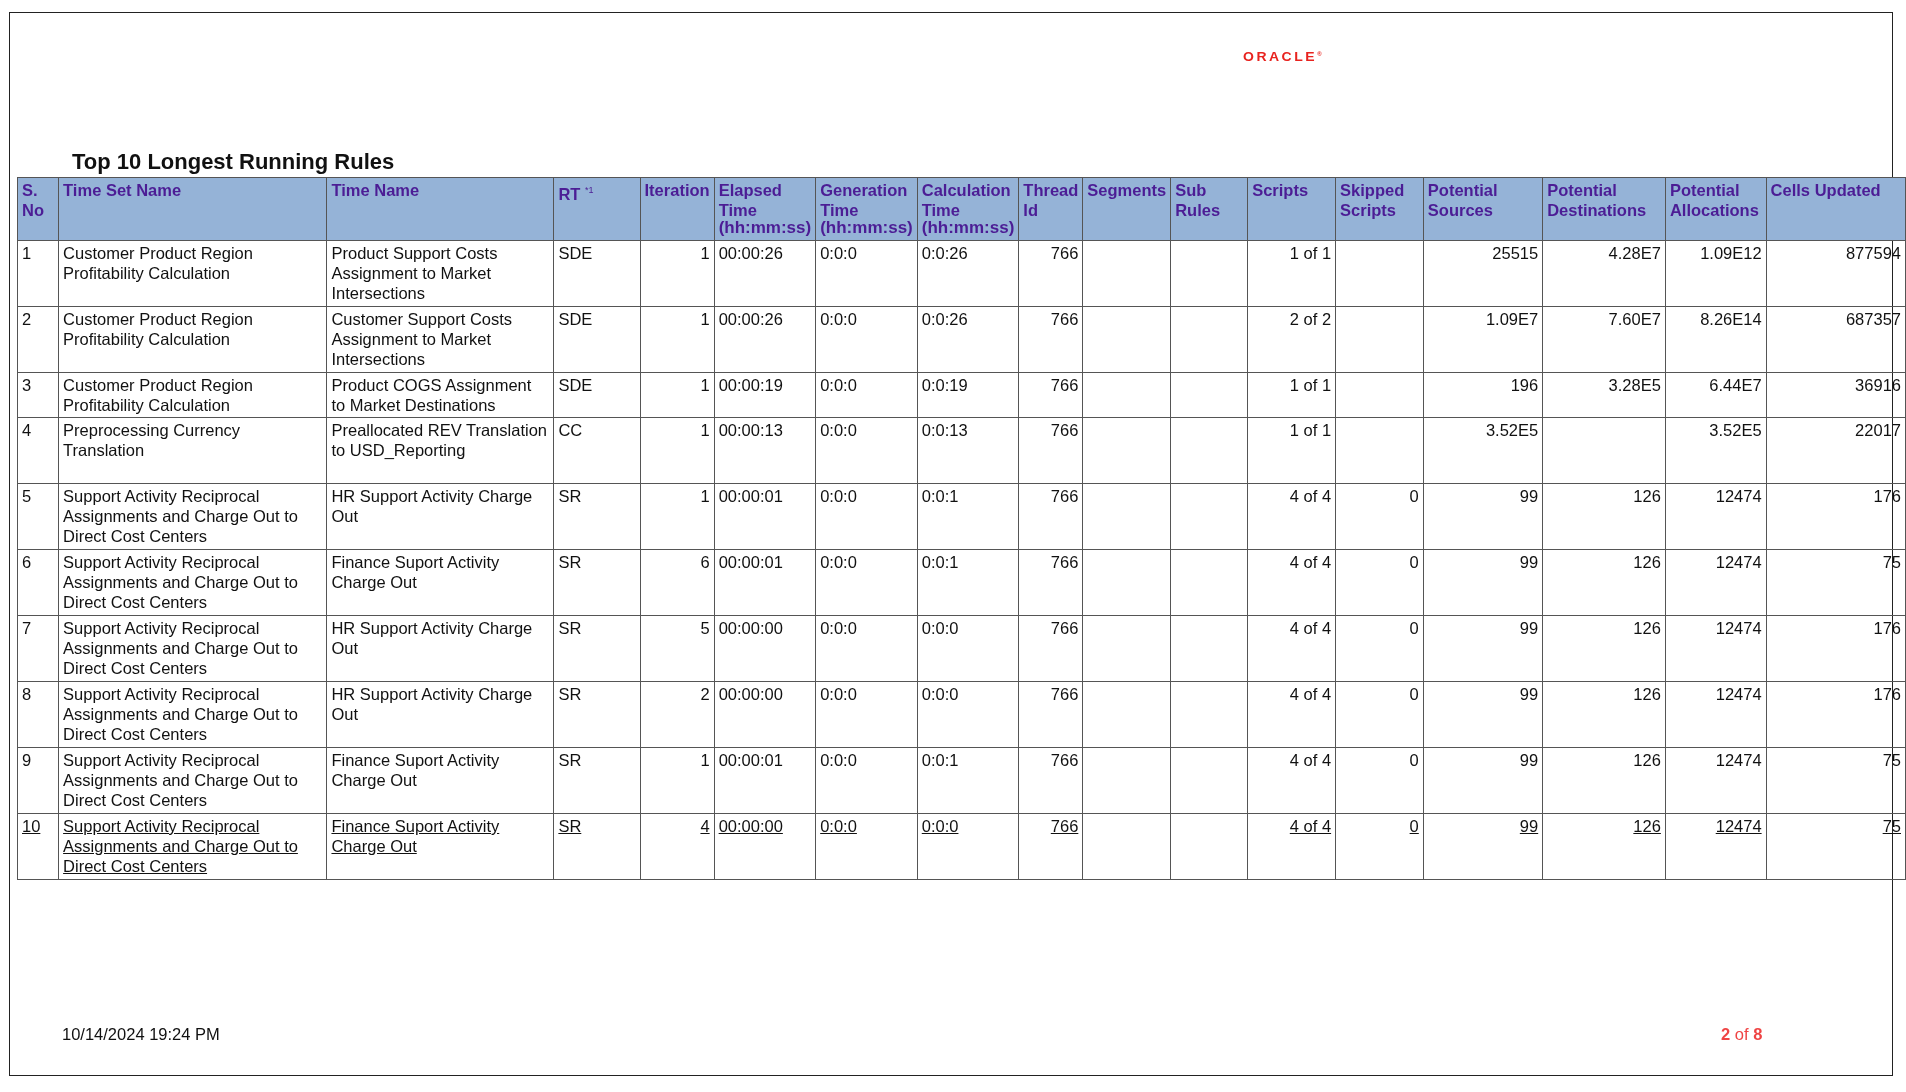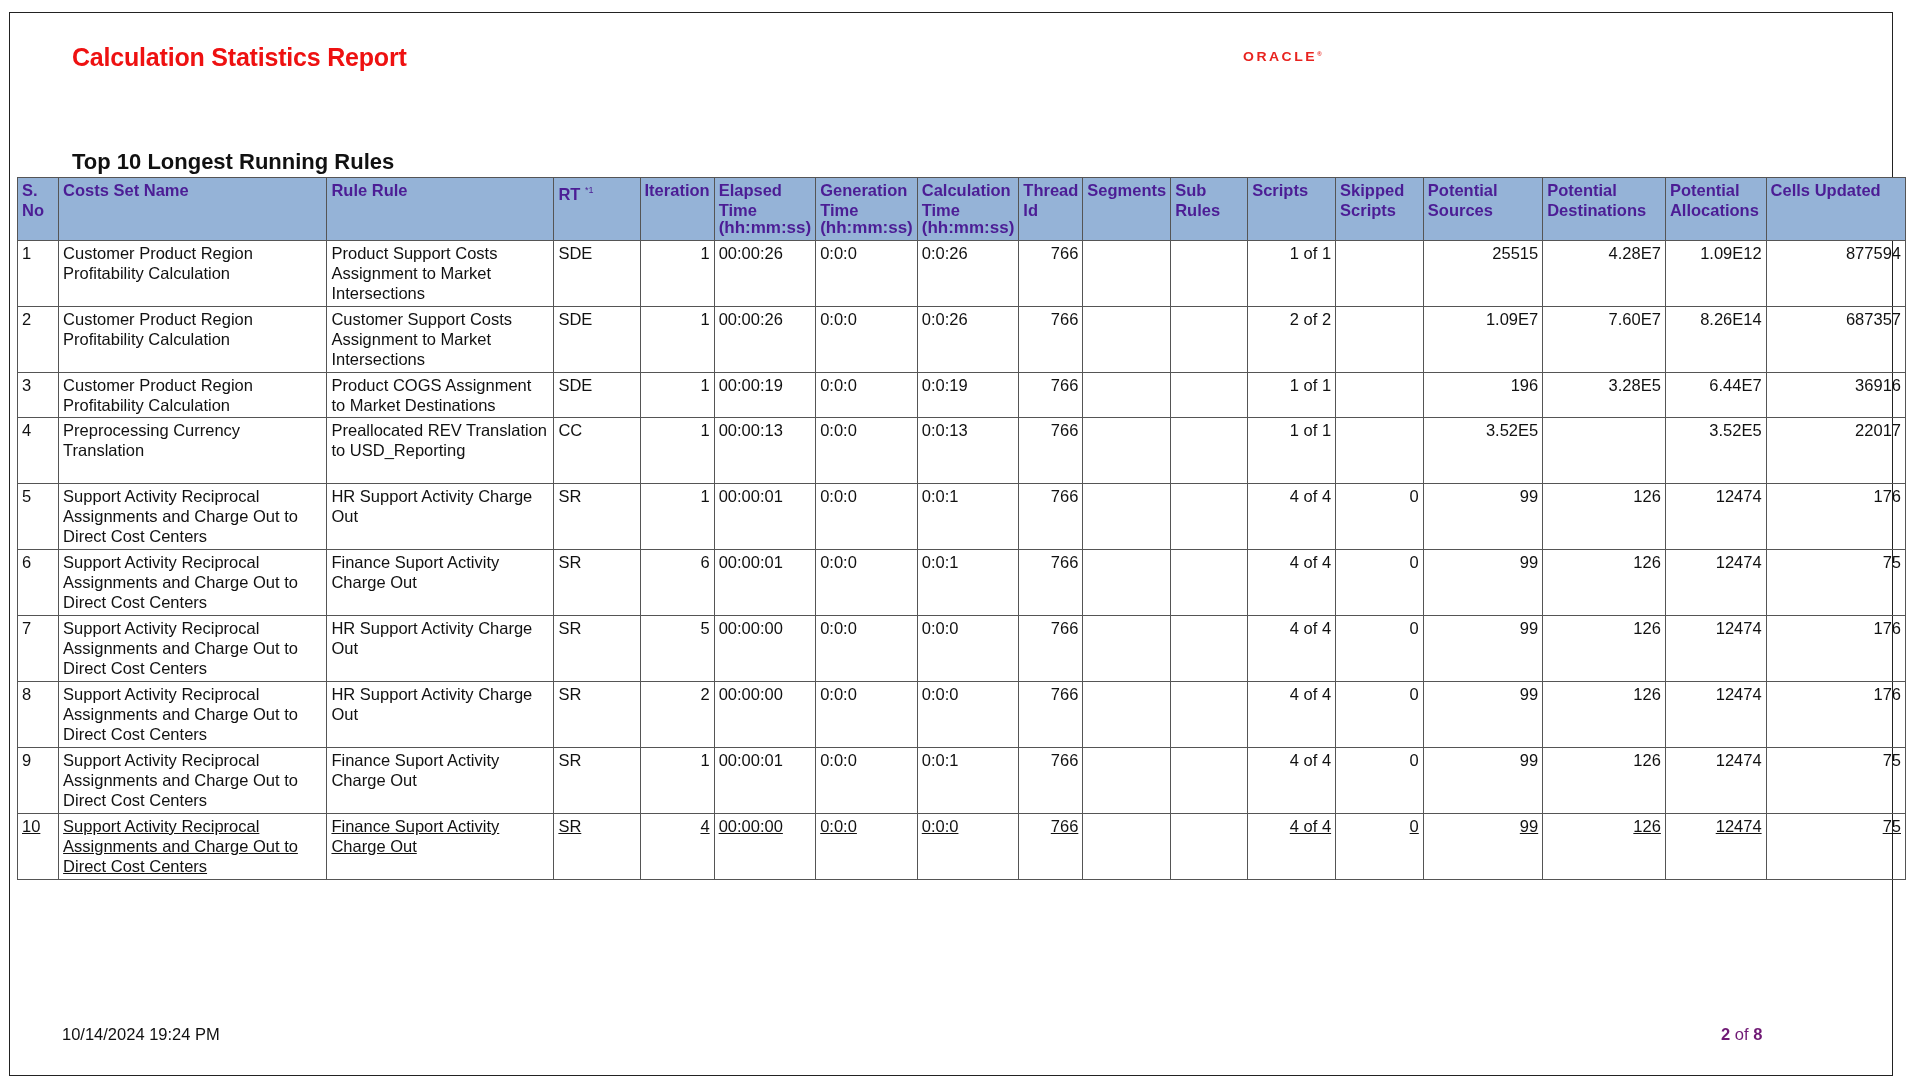--- a/index.html
+++ b/index.html
@@ -16,28 +16,27 @@
   table.rules { position: absolute; left: 17px; top: 177px; border-collapse: collapse;
                 table-layout: fixed; font-size: 16.5px; }
   table.rules th, table.rules td { border: 1.5px solid #555; vertical-align: top;
                                    padding: 2px 4px 0 4px; line-height: 20px; overflow: hidden; }
   table.rules th { background: #95b3d7; font-weight: bold; text-align: left; height: 60px; color: #4c1d95; }
   table.rules th .unit { display: block; font-size: 17px; line-height: 15px; }
   table.rules th sup { font-size: 9px; font-weight: normal; }
   table.rules td.num { text-align: right; }
   table.rules td.l { text-align: left; }
   .footer-date { position: absolute; left: 62px; top: 1025px; font-size: 16.5px; color: #111; }
-  .footer-page { position: absolute; left: 1721px; top: 1025px; font-size: 16.5px; color: #701a75; }
+  .footer-page { position: absolute; left: 1721px; top: 1025px; font-size: 16.5px; color: #ef4444; }
   .footer-page b { font-weight: bold; }
 </style>
 </head>
 <body>
 
 <div class="page">
-  <div class="title">Calculation Statistics Report</div>
   <div class="logo"><span>ORACLE</span><sup>®</sup></div>
   <div class="subtitle">Top 10 Longest Running Rules</div>
 </div>
 
 <table class="rules">
   <colgroup>
     <col style="width:42px">
       <col style="width:282px">
       <col style="width:236px">
       <col style="width:90px">
@@ -51,22 +50,22 @@
       <col style="width:90px">
     <col style="width:89px">
       <col style="width:123px">
       <col style="width:124px">
       <col style="width:101px">
     <col style="width:145px">
   </colgroup>
   <thead>
     <tr>
       <th>S. No</th>
-      <th>Costs Set Name</th>
-      <th>Rule Rule</th>
+      <th>Time Set Name</th>
+      <th>Time Name</th>
       <th><span>RT</span> <sup>*1</sup></th>
       <th>Iteration</th>
       <th><span>Elapsed Time</span><span class="unit">(hh:mm:ss)</span></th>
       <th><span>Generation Time</span><span class="unit">(hh:mm:ss)</span></th>
       <th><span>Calculation Time</span><span class="unit">(hh:mm:ss)</span></th>
       <th>Thread Id</th>
       <th>Segments</th>
       <th>Sub Rules</th>
       <th>Scripts</th>
       <th>Skipped Scripts</th>

